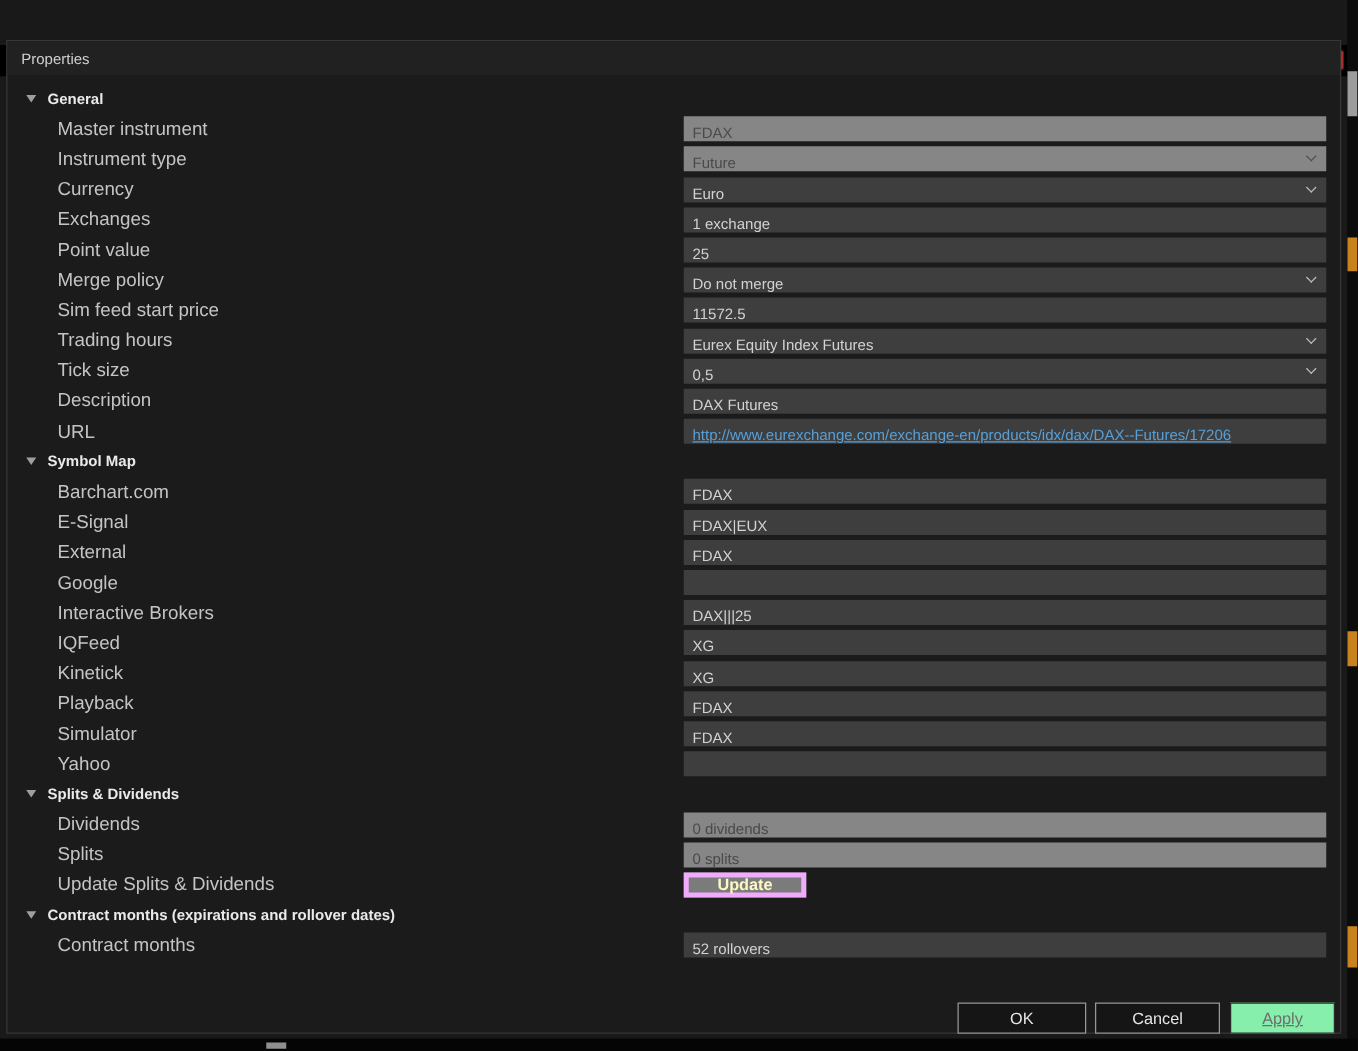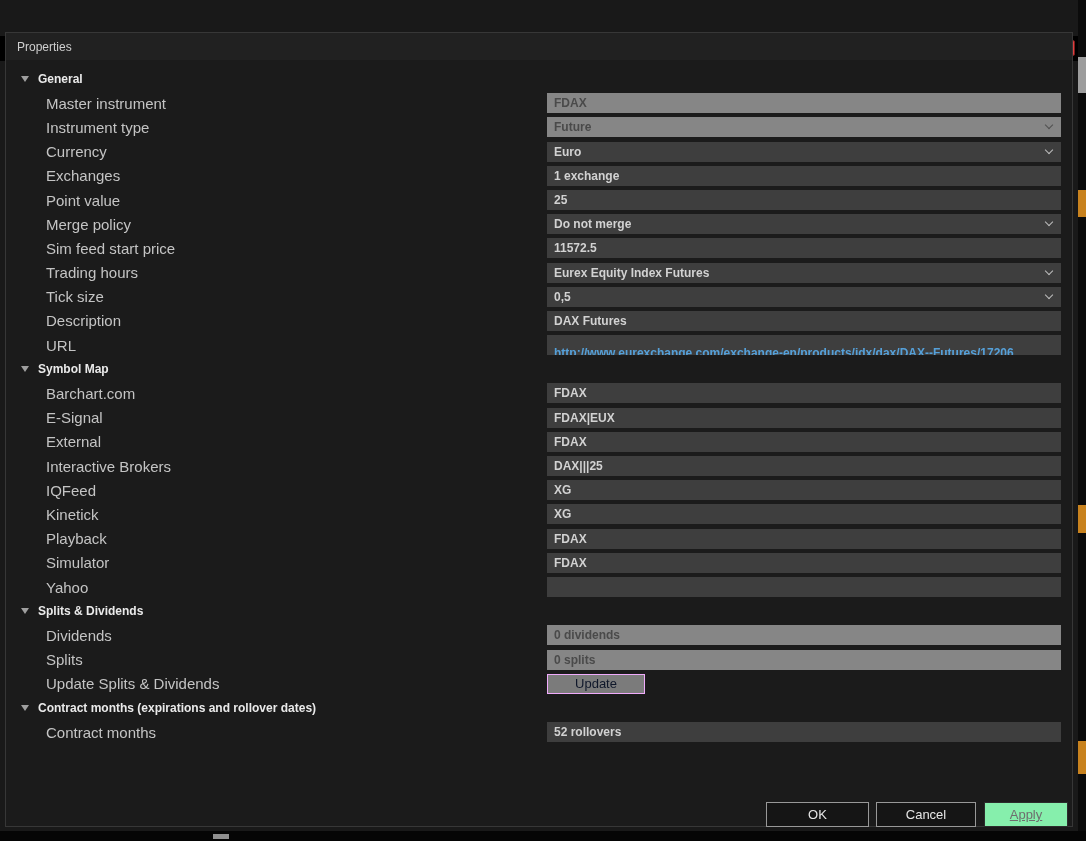--- a/index.html
+++ b/index.html
@@ -51,38 +51,38 @@
     border-top: 6px solid #9f9f9f;
     margin-left: 15px; margin-right: 9px;
   }
   .header-label { color: #eaeaea; font-weight: bold; font-size: 12px; white-space: nowrap; }
   .row-label { color: #c4c4c4; font-size: 15px; padding-left: 40px; white-space: nowrap; }
   .field-cell { position: absolute; left: 541px; top: 2px; width: 514px; height: 20px; }
   .field {
     height: 100%; width: 100%;
     background: #3e3e3e; color: #d2d2d2;
     font-size: 12px;
-    display: flex; align-items: center;
+    display: flex; align-items: flex-end;
     padding: 0 7px; position: relative;
-    white-space: nowrap; overflow: hidden; font-weight: bold;
+    white-space: nowrap; overflow: hidden;
   }
   .field.disabled { background: #868686; color: #4a4a4a; }
   .chev {
     position: absolute; right: 9px; top: 5px;
     width: 6px; height: 6px;
     border-right: 1px solid #bdbdbd; border-bottom: 1px solid #bdbdbd;
     transform: rotate(45deg);
   }
   .field.disabled .chev { border-color: #505050; }
   .field a.link { color: #55a0d9; text-decoration: underline; font-size: 12px; margin-top: 16px; }
   .btn-update {
     width: 98px; height: 100%;
-    background: #7b7b7b; border: 1px solid #f0abfc;
-    color: #0f172a; font-size: 13px;
-    display: flex; align-items: center; justify-content: center;
+    background: #7b7b7b; border: 4px solid #f0abfc;
+    color: #fef9c3; font-size: 13px;
+    display: flex; align-items: center; justify-content: center; font-weight: bold;
   }
   .footer {
     position: absolute; right: 10px; top: 802px;
     display: flex; align-items: center;
   }
   .btn {
     height: 25px;
     background: #151515; border: 1px solid #989898;
     color: #e6e6e6; font-size: 13px;
     font-family: "Liberation Sans", sans-serif;
@@ -236,20 +236,28 @@
         </div>
         <div class="row">
           <span class="row-label">External</span>
           <div class="field-cell">
             <div class="field">
               <span>FDAX</span>
             </div>
           </div>
         </div>
         <div class="row">
+          <span class="row-label">Google</span>
+          <div class="field-cell">
+            <div class="field">
+              <span></span>
+            </div>
+          </div>
+        </div>
+        <div class="row">
           <span class="row-label">Interactive Brokers</span>
           <div class="field-cell">
             <div class="field">
               <span>DAX|||25</span>
             </div>
           </div>
         </div>
         <div class="row">
           <span class="row-label">IQFeed</span>
           <div class="field-cell">

